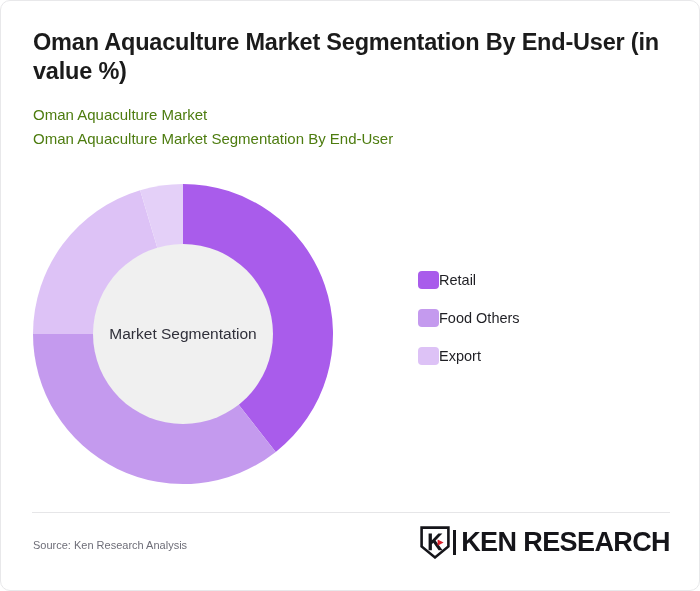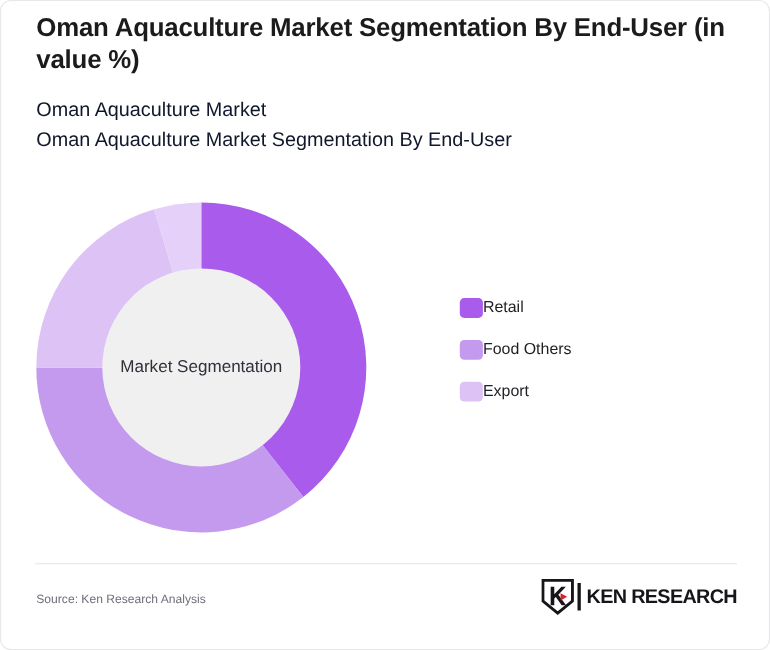--- a/index.html
+++ b/index.html
@@ -22,38 +22,38 @@
     background: #ffffff;
     border: 1px solid #e8e8ea;
     border-radius: 10px;
     overflow: hidden;
   }
 
   
   .header {
     position: absolute;
     left: 32px;
-    top: 10px;
+    top: 27px;
     right: 30px;
   }
   .chart-title {
     margin: 0;
     font-size: 23.5px;
     line-height: 1.22;
     font-weight: bold;
     color: #1b1b1b;
     letter-spacing: -0.2px;
   }
   .subtitle-block {
     margin-top: 18px;
   }
   .subtitle {
-    font-size: 18px;
+    font-size: 15px;
     line-height: 1.55;
-    color: #0f172a;
+    color: #4d7c0f;
   }
 
   
   .plot {
     position: absolute;
     left: 0;
     top: 160px;
     width: 700px;
     height: 345px;
   }
@@ -140,21 +140,21 @@
     flex: none;
   }
   .logo-bar {
     width: 3px;
     height: 25px;
     background: #15151a;
     margin: 0 5px 0 3px;
     flex: none;
   }
   .logo-text {
-    font-size: 18px;
+    font-size: 27px;
     font-weight: bold;
     color: #15151a;
     letter-spacing: -0.6px;
     white-space: nowrap;
     font-family: "Liberation Sans", "DejaVu Sans", sans-serif;
   }
 </style>
 </head>
 <body>
 

